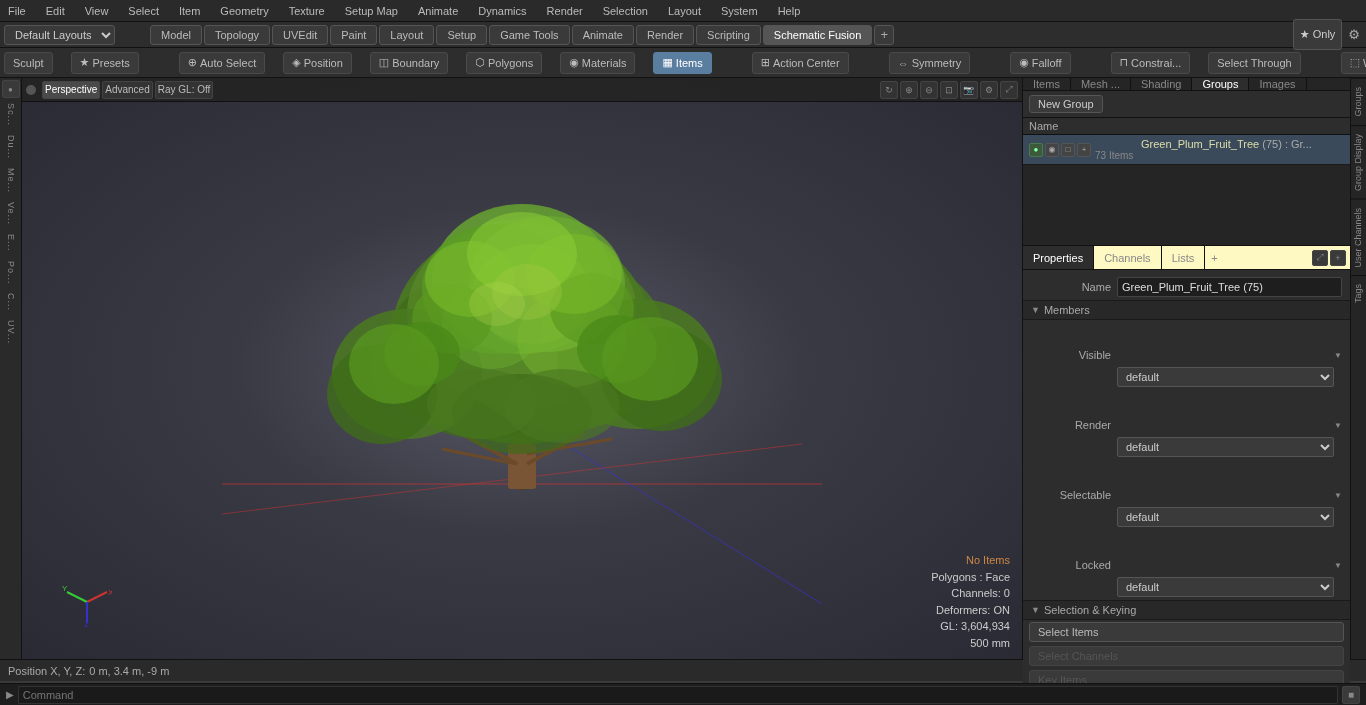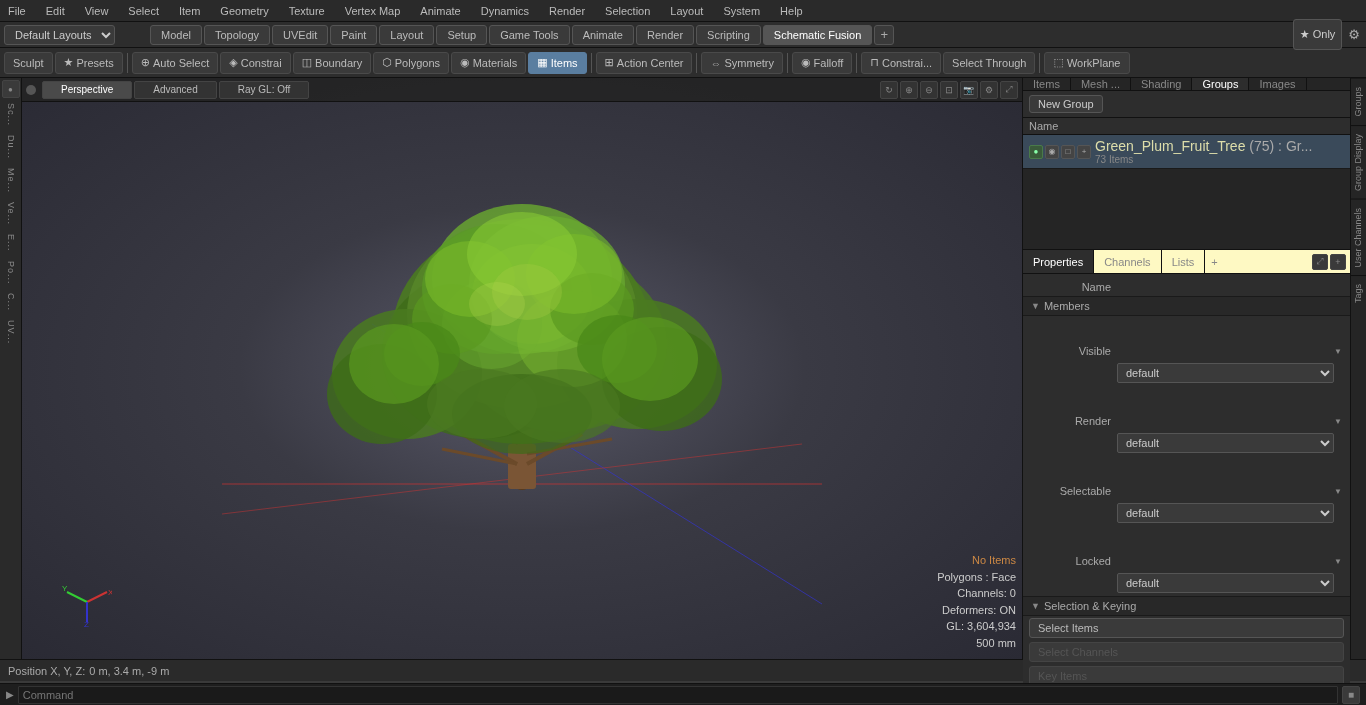--- a/index.html
+++ b/index.html
@@ -13,46 +13,46 @@
     #layout-bar { display: flex; align-items: center; background: #2d2d2d; height: 26px; border-bottom: 1px solid #111; padding: 0 4px; gap: 2px; }
     .layout-select { background: #3a3a3a; color: #ccc; border: 1px solid #555; border-radius: 3px; padding: 1px 6px; font-size: 11px; height: 20px; cursor: pointer; }
     .layout-tabs { display: flex; gap: 2px; margin-left: 8px; padding-left: 25px; }
     .layout-tab { background: #3a3a3a; color: #bbb; border: 1px solid #555; border-radius: 3px; padding: 1px 10px; font-size: 11px; cursor: pointer; height: 20px; display: flex; align-items: center; }
     .layout-tab.active { background: #555; color: #fff; }
     .star-label { margin-left: auto; color: #ccc; font-size: 11px; border: 1px solid #555; padding: 8px 6px; border-radius: 3px; background: #3a3a3a; }
     .add-btn { background: #3a3a3a; color: #aaa; border: 1px solid #555; border-radius: 3px; width: 20px; height: 20px; display: flex; align-items: center; justify-content: center; cursor: pointer; font-size: 13px; }
     .gear-btn { background: none; color: #aaa; border: none; cursor: pointer; font-size: 13px; padding: 0 2px; }
 
     
-    #toolbar { display: flex; align-items: center; background: #2d2d2d; height: 30px; border-bottom: 1px solid #111; padding: 0 4px; gap: 2px; }
+    #toolbar { display: flex; align-items: center; background: #2d2d2d; height: 30px; border-bottom: 1px solid #111; padding: 0 4px; gap: 18px; }
     .tool-btn { background: #3a3a3a; color: #bbb; border: 1px solid #4a4a4a; border-radius: 3px; padding: 2px 8px; font-size: 11px; cursor: pointer; height: 22px; display: flex; align-items: center; gap: 3px; white-space: nowrap; }
     .tool-btn.active { background: #5a7ea0; color: #fff; border-color: #5a7ea0; }
     .toolbar-sep { width: 1px; background: #555; height: 20px; margin: 0 2px; }
 
     
     #view-bar { display: flex; align-items: center; background: #2a2a2a; height: 24px; border-bottom: 1px solid #111; padding: 0 4px; gap: 2px; }
-    .view-btn { background: #333; color: #bbb; border: 1px solid #444; border-radius: 2px; padding: 1px 18px; font-size: 10px; cursor: pointer; height: 18px; display: flex; align-items: center; }
+    .view-btn { background: #333; color: #bbb; border: 1px solid #444; border-radius: 2px; padding: 1px 2px; font-size: 10px; cursor: pointer; height: 18px; display: flex; align-items: center; }
     .view-btn.active { background: #4a4a4a; color: #fff; }
 
     
     #main { display: flex; height: calc(705px - 22px - 26px - 30px - 24px - 22px); }
 
     
     #left-toolbar { width: 22px; background: #2a2a2a; border-right: 1px solid #111; display: flex; flex-direction: column; align-items: center; padding: 2px 0; gap: 1px; }
     .left-tool { width: 18px; height: 18px; background: #3a3a3a; border: 1px solid #444; border-radius: 2px; display: flex; align-items: center; justify-content: center; cursor: pointer; font-size: 8px; color: #888; }
     .left-tool-label { writing-mode: vertical-rl; font-size: 9px; color: #888; letter-spacing: 1px; padding: 4px 2px; cursor: pointer; }
 
     
     #viewport { flex: 1; background: radial-gradient(ellipse at center, #5a5a6a 0%, #3a3a44 40%, #2a2a34 100%); position: relative; overflow: hidden; }
 
     
     #tree-area { position: absolute; inset: 0; display: flex; align-items: center; justify-content: center; }
 
     
-    #viewport-info { position: absolute; bottom: 8px; right: 6px; text-align: right; color: #ccc; font-size: 11px; line-height: 1.5; }
+    #viewport-info { position: absolute; bottom: 8px; right: 12px; text-align: right; color: #ccc; font-size: 11px; line-height: 1.5; }
     .no-items { color: #cc8844; }
 
     
     #coord-bar { background: #2a2a2a; height: 22px; border-top: 1px solid #111; display: flex; align-items: center; padding: 0 8px; font-size: 11px; color: #aaa; }
 
     
     #right-panel { width: 328px; background: #2d2d2d; border-left: 1px solid #111; display: flex; flex-direction: column; }
 
     
     #right-tabs { display: flex; background: #252525; border-bottom: 1px solid #111; height: 24px; }
@@ -112,21 +112,21 @@
 <body>
 
 <div id="menu-bar">
   <div class="menu-item">File</div>
   <div class="menu-item">Edit</div>
   <div class="menu-item">View</div>
   <div class="menu-item">Select</div>
   <div class="menu-item">Item</div>
   <div class="menu-item">Geometry</div>
   <div class="menu-item">Texture</div>
-  <div class="menu-item">Vertex Map</div>
+  <div class="menu-item">Setup Map</div>
   <div class="menu-item">Animate</div>
   <div class="menu-item">Dynamics</div>
   <div class="menu-item">Render</div>
   <div class="menu-item">Selection</div>
   <div class="menu-item">Layout</div>
   <div class="menu-item">System</div>
   <div class="menu-item">Help</div>
 </div>
 
 <div id="layout-bar">
@@ -159,21 +159,21 @@
     <span>★</span>
     <span>Presets</span>
   </div>
   <div class="toolbar-sep"></div>
   <div class="tool-btn">
     <span>⊕</span>
     <span>Auto Select</span>
   </div>
   <div class="tool-btn">
     <span>◈</span>
-    <span>Constrai</span>
+    <span>Position</span>
   </div>
   <div class="tool-btn">
     <span>◫</span>
     <span>Boundary</span>
   </div>
   <div class="tool-btn">
     <span>⬡</span>
     <span>Polygons</span>
   </div>
   <div class="tool-btn">
@@ -346,21 +346,21 @@
     </div>
 
     <div class="group-item" style="background:#3a4a5a;">
       <div class="group-item-icons">
         <div class="g-icon eye">●</div>
         <div class="g-icon">◉</div>
         <div class="g-icon">□</div>
         <div class="g-icon">+</div>
       </div>
       <div style="flex:1; margin-left:4px;">
-        <div style="color:#dda; font-size:14px;">
+        <div style="color:#dda; font-size:11px;margin-left:46px;">
           <span>Green_Plum_Fruit_Tree</span><span style="color:#aaa;"> (75) : Gr...</span>
         </div>
         <div style="color:#888;font-size:10px;">73 Items</div>
       </div>
     </div>
 
     <div class="group-empty-area" style="min-height:80px;"></div>
 
     <div id="props-panel">
       <div id="props-tabs">
@@ -371,20 +371,21 @@
         <div class="props-tab-icons">
           <div class="props-tab-icon">⤢</div>
           <div class="props-tab-icon">+</div>
         </div>
       </div>
 
       <div id="props-content">
         
         <div class="props-row">
           <div class="props-label">Name</div>
+          <input class="props-input" type="text" value="Green_Plum_Fruit_Tree (75)" style="">
         </div>
 
         
         <div class="props-section">
           <span class="props-triangle">▼</span>
           <span>Members</span>
         </div>
 
         
         <div class="props-row">

